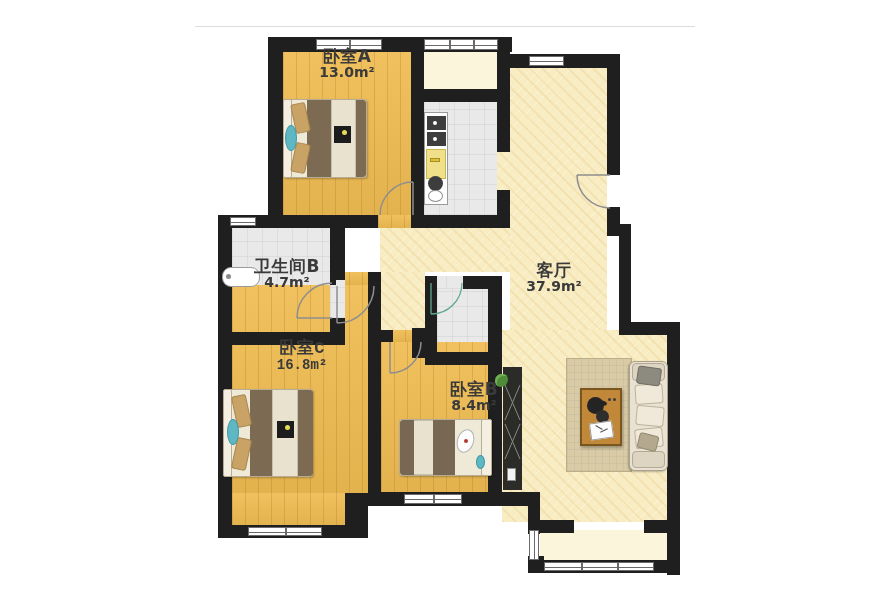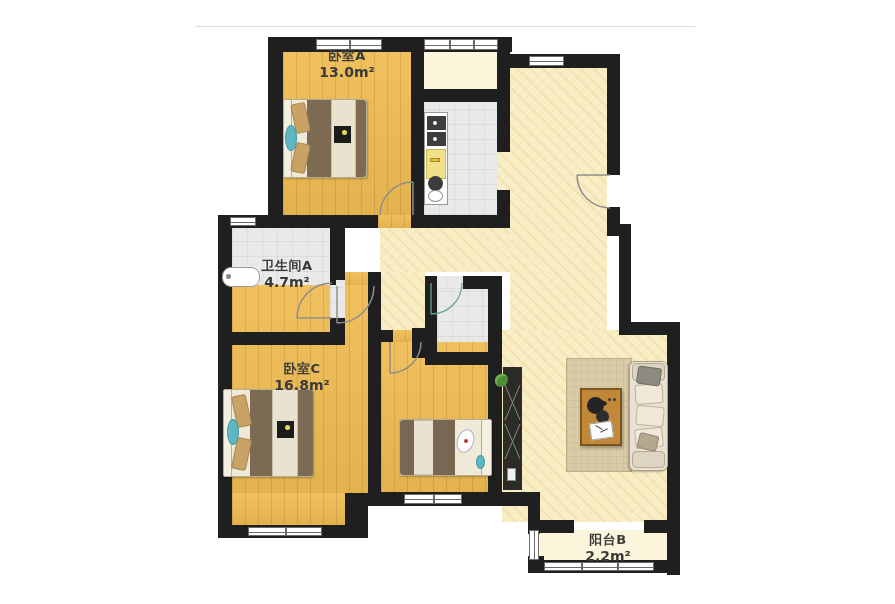--- a/index.html
+++ b/index.html
@@ -15,21 +15,21 @@
         repeating-linear-gradient(-45deg,rgba(252,244,216,.55) 0 1px,transparent 1px 7px);}
   .tile{background-color:var(--tile-floor,#e9e9e9);
         background-image:repeating-linear-gradient(0deg,rgba(0,0,0,.05) 0 1px,transparent 1px 15px),
         repeating-linear-gradient(90deg,rgba(0,0,0,.05) 0 1px,transparent 1px 15px);}
   .balc{background:var(--balcony-floor,#faf5db);}
   .win{background:#fff;border:1px solid #6a6a6a;}
   .win-h::after{content:"";position:absolute;left:0;right:0;top:50%;height:1px;background:#6a6a6a;}
   .win-v::after{content:"";position:absolute;top:0;bottom:0;left:50%;width:1px;background:#6a6a6a;}
   .mull{position:absolute;top:0;bottom:0;width:2px;background:#6a6a6a;}
   .label{position:absolute;width:96px;margin-left:-48px;text-align:center;color:var(--label-text,#3a3a3a);pointer-events:none;}
-  .rname{display:block;font-size:13px;font-weight:700;line-height:16px;letter-spacing:.5px;}
+  .rname{display:block;font-size:17px;font-weight:700;line-height:16px;letter-spacing:.5px;}
   .rarea{display:block;font-size:14px;font-weight:700;line-height:17px;}
   .bedframe{background:#efe9d8;border:1px solid #b7ac94;border-radius:3px;box-shadow:1px 1px 2px rgba(0,0,0,.25);}
   .duvet{background:var(--duvet-brown,#7c6b52);}
   .runner{background:#e9e2ce;box-shadow:inset 1px 0 0 rgba(0,0,0,.15),inset -1px 0 0 rgba(0,0,0,.15);}
   .pillow{background:var(--pillow-tan,#c9a265);border:1px solid #a8874f;border-radius:3px;}
   .tealpad{background:var(--teal-accent,#5fb7c4);border-radius:50%;border:1px solid #3f98a6;}
   .tray{background:#1c1c1c;}
   .dotY{background:#e3de55;border-radius:50%;}
   .headboard{background:#f4efe1;border:1px solid #b7ac94;border-radius:2px;}
   .counter{background:#fdfdfd;border:1px solid #9a9a9a;}
@@ -214,25 +214,29 @@
       <line x1="505" y1="424" x2="520" y2="459"></line>
         <line x1="520" y1="424" x2="505" y2="459"></line>
     </g>
   </svg>
 
   <div class="label" style="left:347px;top:48px;">
     <span class="rname">卧室A</span>
     <span class="rarea">13.0m²</span>
   </div>
   <div class="label" style="left:287px;top:258px;">
-    <span class="rname">卫生间A</span>
+    <span class="rname">卫生间B</span>
     <span class="rarea">4.7m²</span>
   </div>
-  <div class="label" style="left:302px;top:361px;">
+  <div class="label" style="left:554px;top:262px;">
+    <span class="rname">客厅</span>
+    <span class="rarea">37.9m²</span>
+  </div>
+  <div class="label" style="left:302px;top:341px;font-family:Liberation Mono, monospace;">
     <span class="rname">卧室C</span>
     <span class="rarea">16.8m²</span>
   </div>
-  <div class="label" style="left:608px;top:532px;">
-    <span class="rname">阳台B</span>
-    <span class="rarea">2.2m²</span>
+  <div class="label" style="left:474px;top:381px;">
+    <span class="rname">卧室B</span>
+    <span class="rarea">8.4m²</span>
   </div>
 
 </div>
 
 </body></html>

